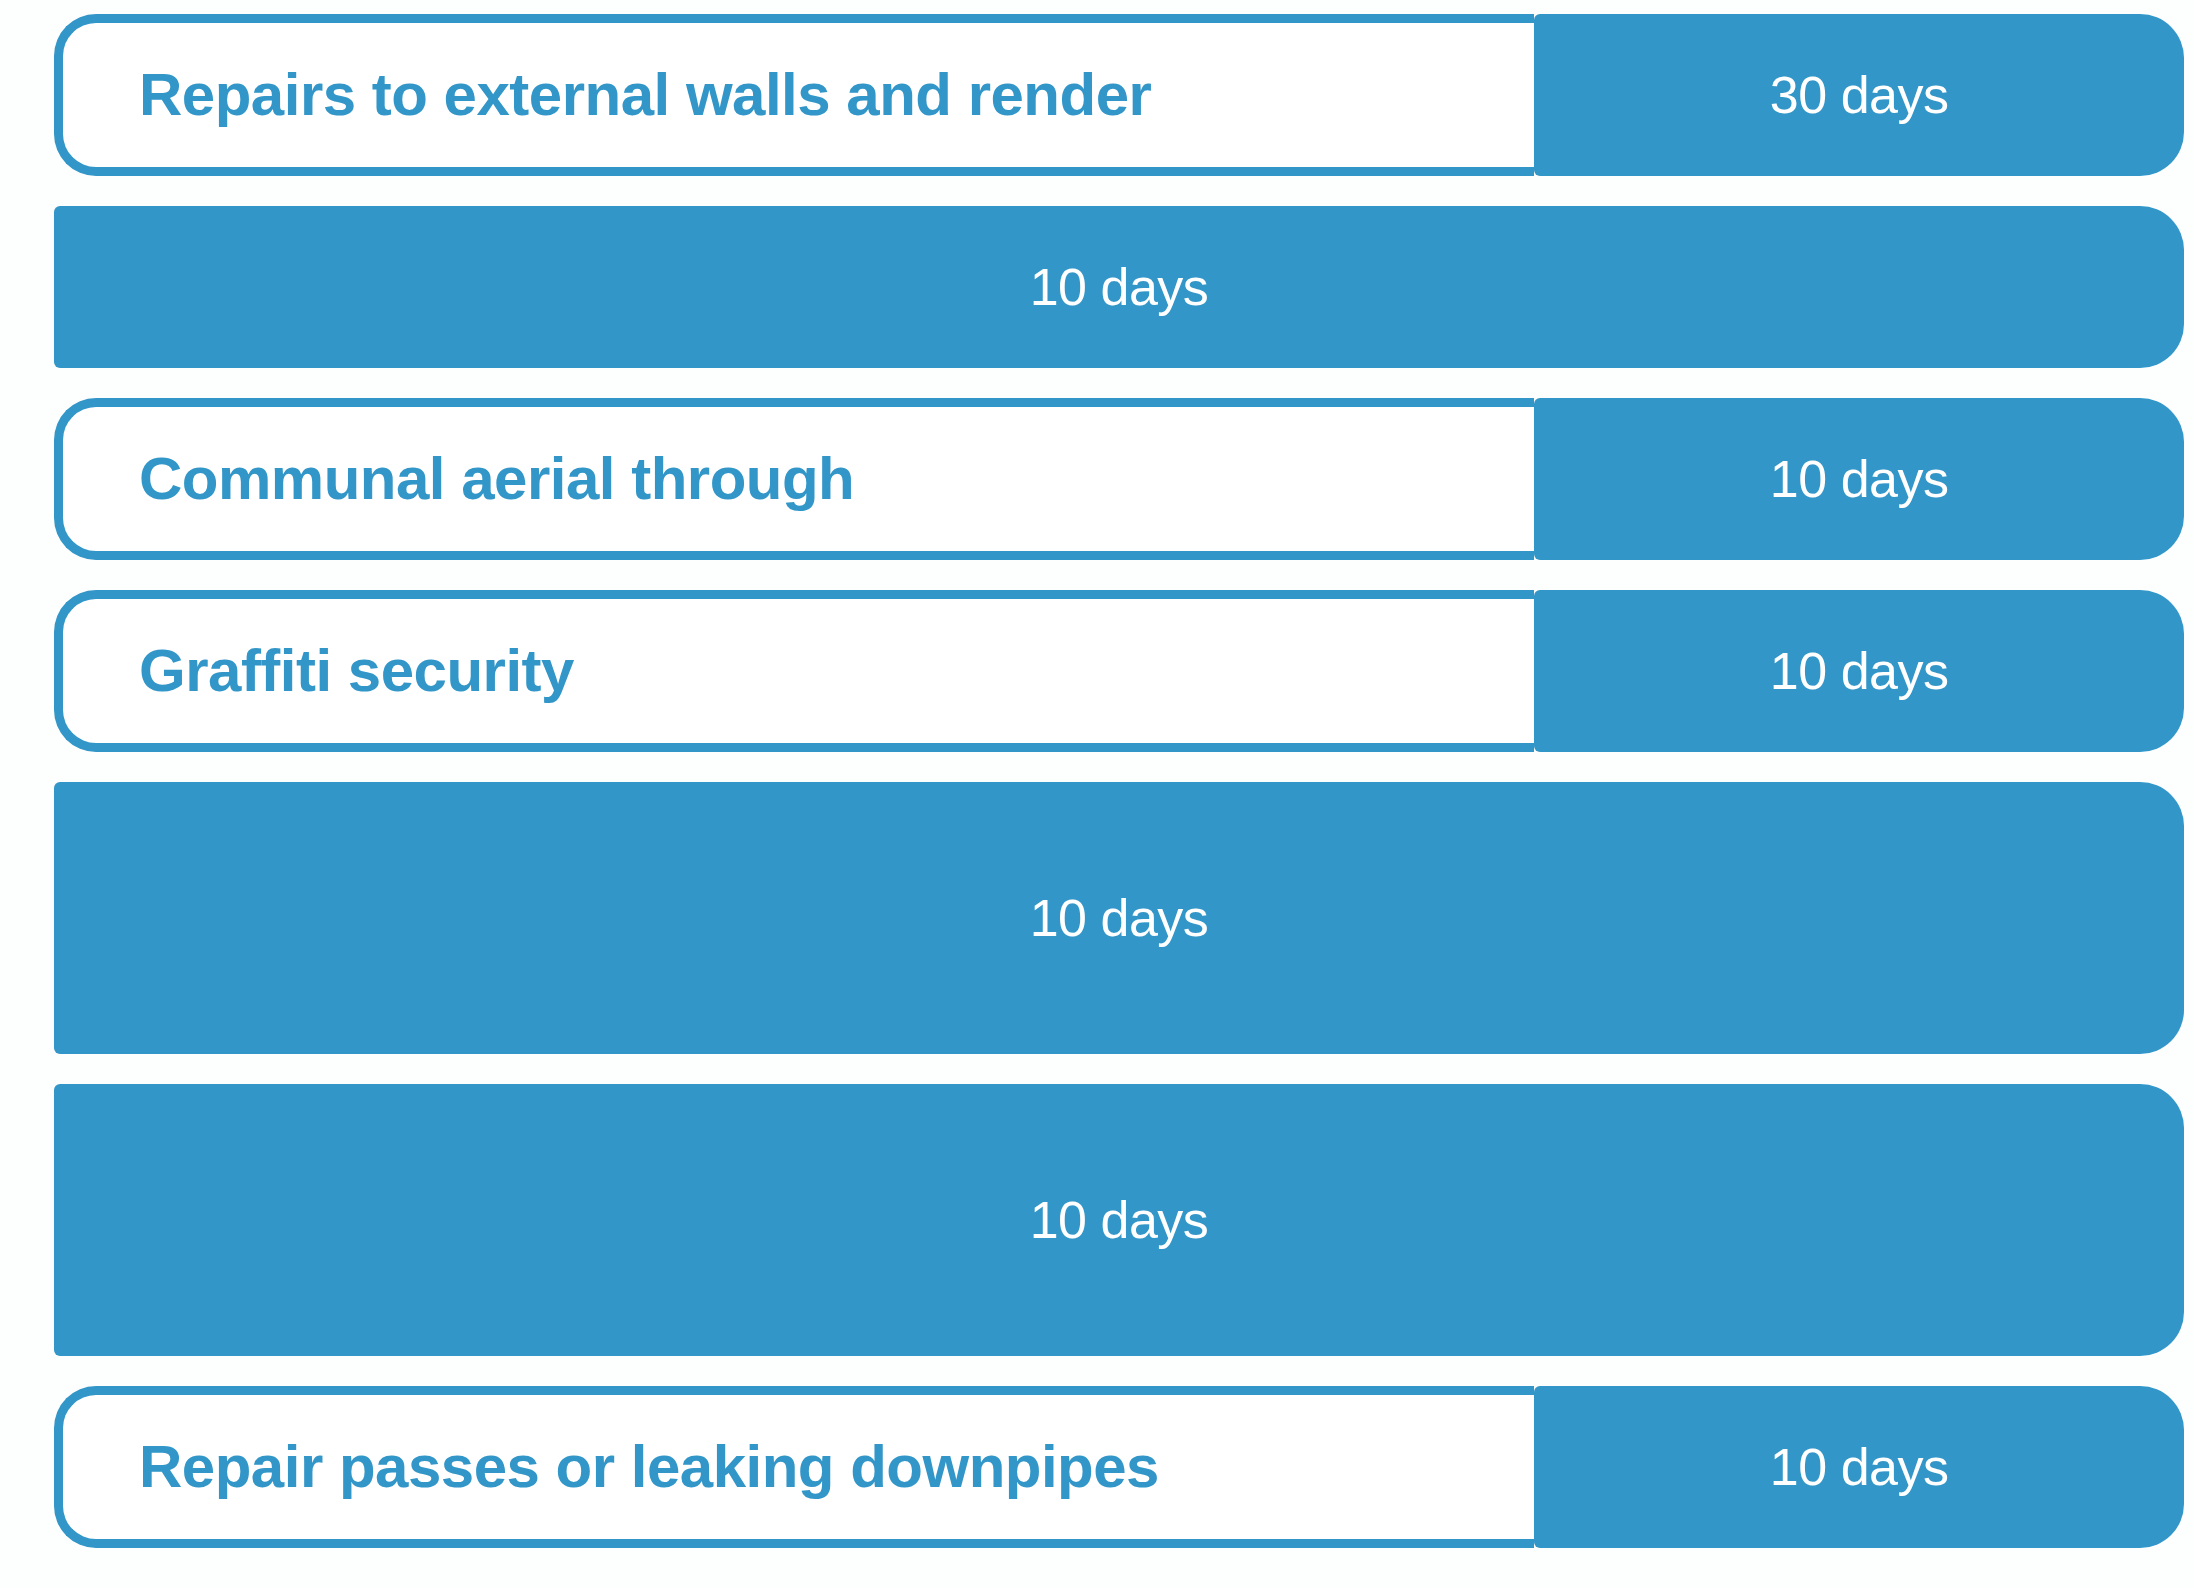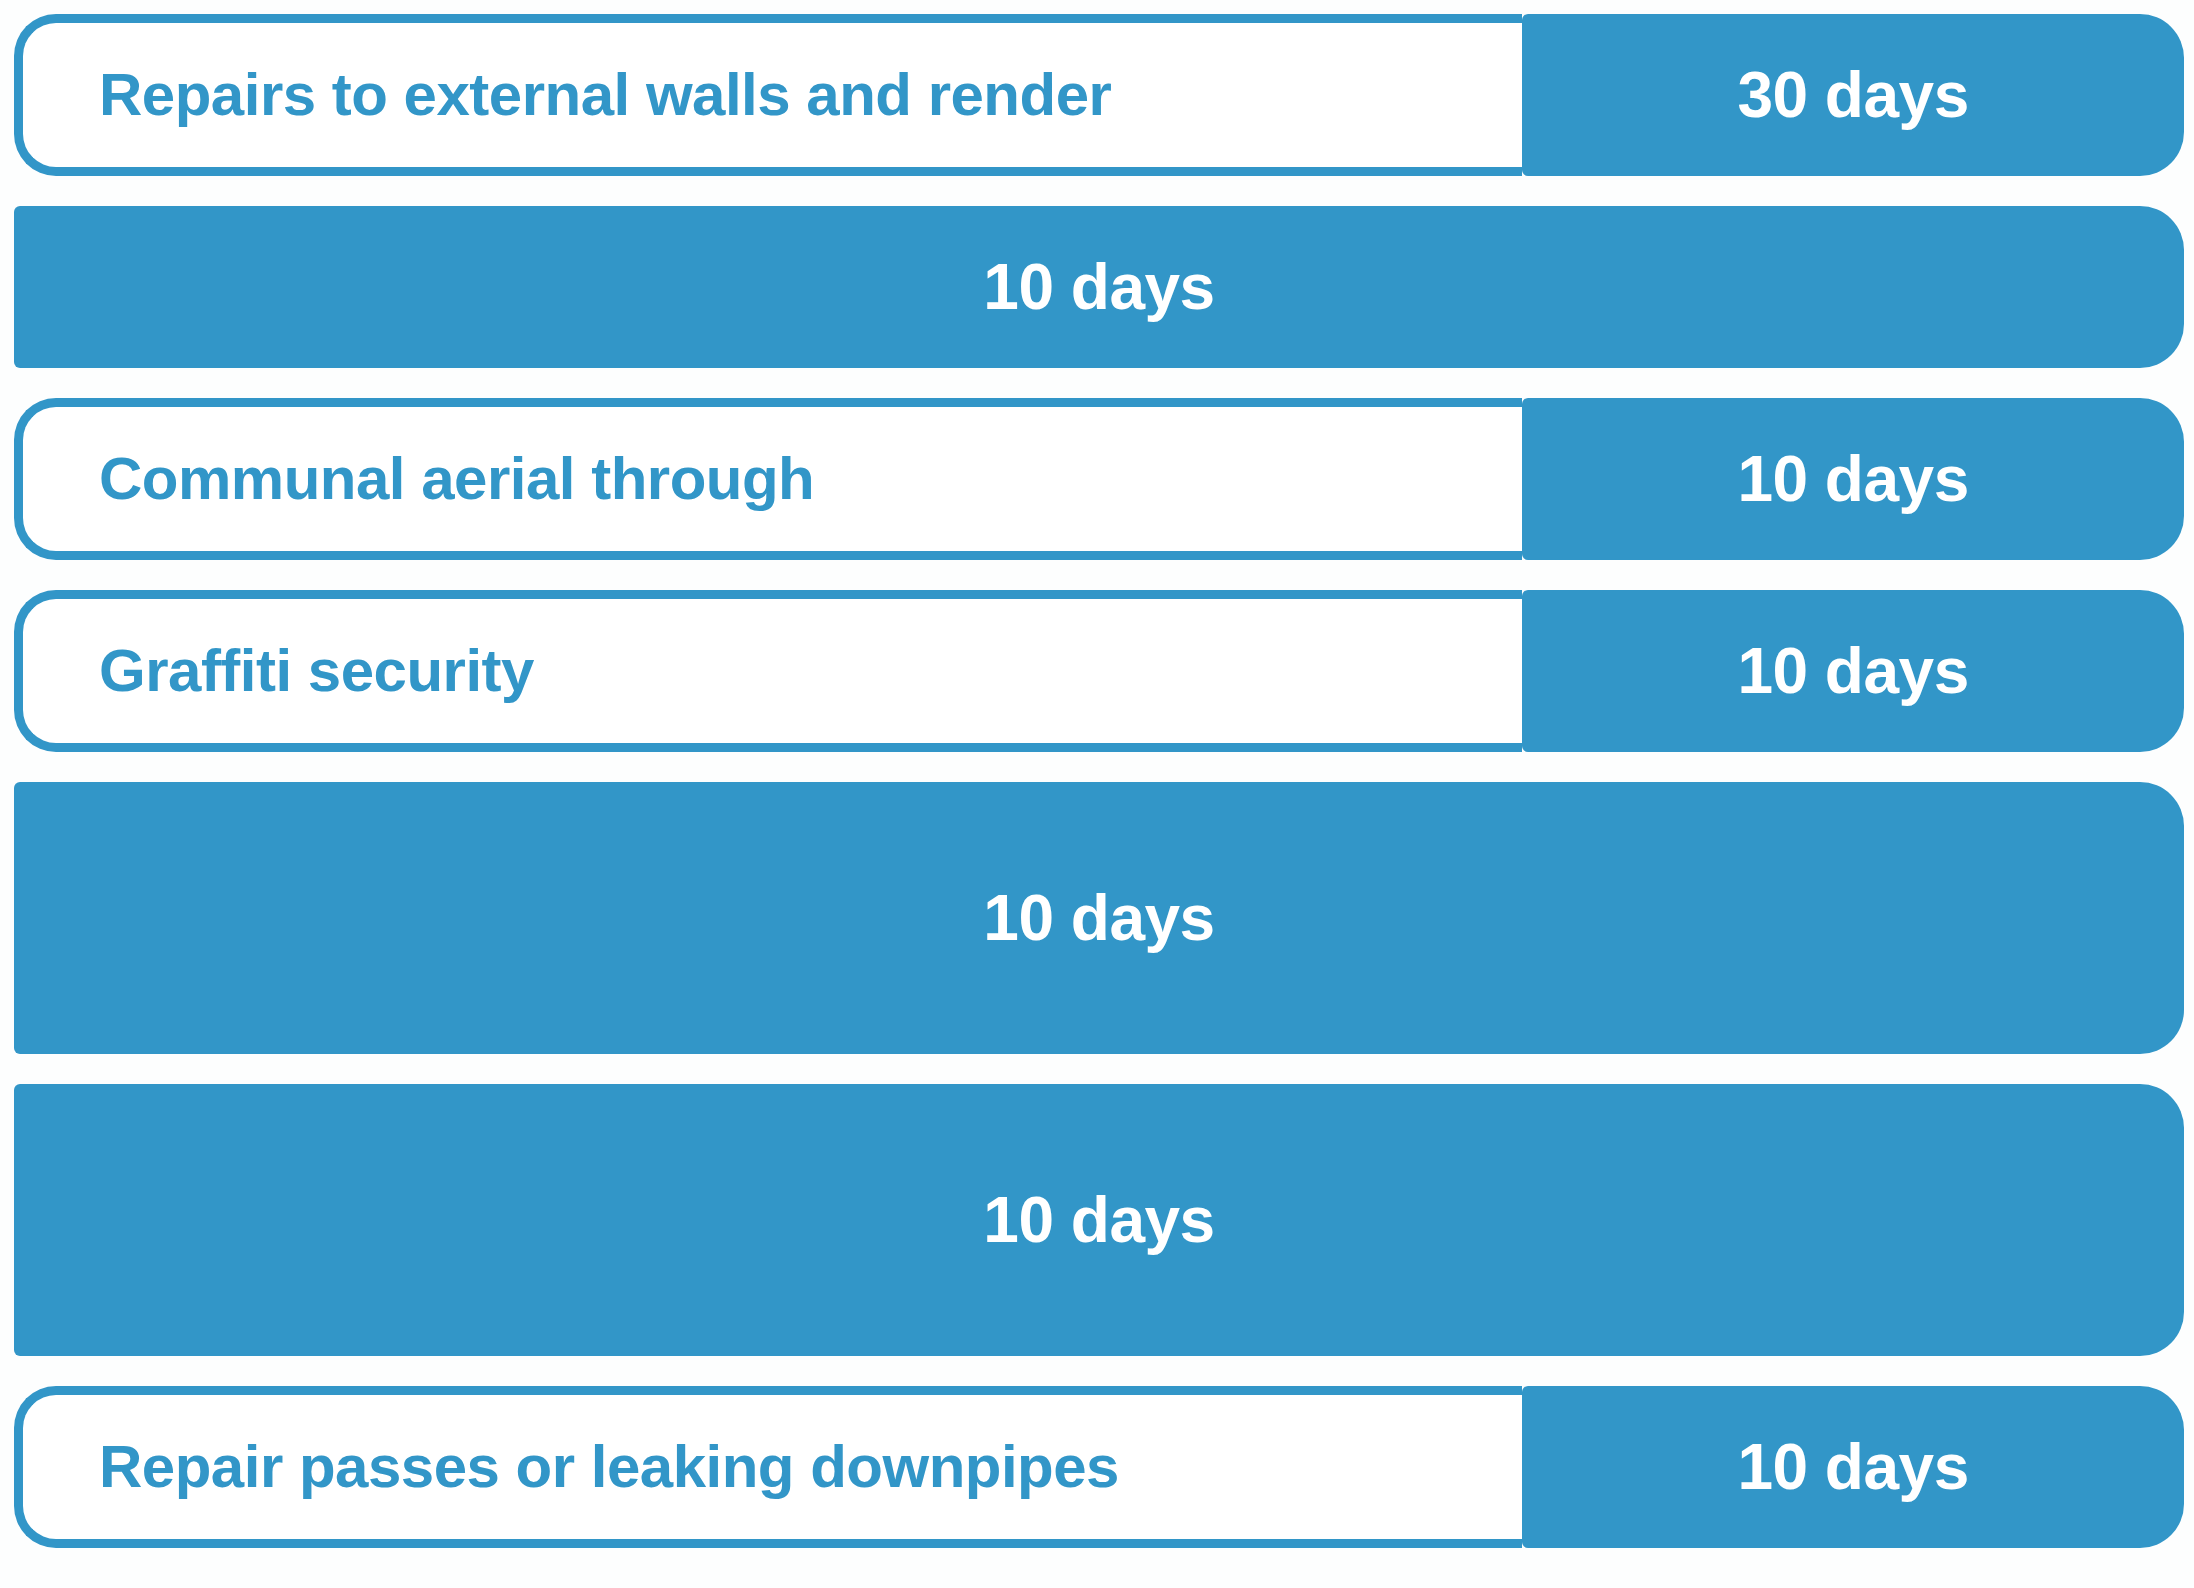--- a/index.html
+++ b/index.html
@@ -16,20 +16,21 @@
   .page{
     box-sizing:border-box;
     width:2194px;height:1588px;
     padding:14px 10px 0 14px;
   }
   .row{
     display:flex;
     align-items:stretch;
     height:162px;
     margin-bottom:30px;
+    margin-left:40px;
   }
   .row.two-line{height:272px;}
   .task{
     box-sizing:border-box;
     width:69.5%;
     background:#ffffff;
     border:9px solid var(--accent);
     border-right:none;
     border-radius:42px 0 0 42px;
     display:flex;
@@ -48,22 +49,22 @@
   .days{
     flex:1;
     background:var(--accent);
     border-radius:6px 44px 44px 6px;
     display:flex;
     align-items:center;
     justify-content:center;
   }
   .days-label{
     color:#ffffff;
-    font-size:64px;
-    font-weight:bold;
+    font-size:52px;
+    font-weight:normal;
     letter-spacing:-0.5px;
   }
 </style>
 </head>
 <body>
 
 <div class="page" id="rows-container">
   <div class="row">
     <div class="task">
       <span class="task-label">Repairs to external walls and render</span>

